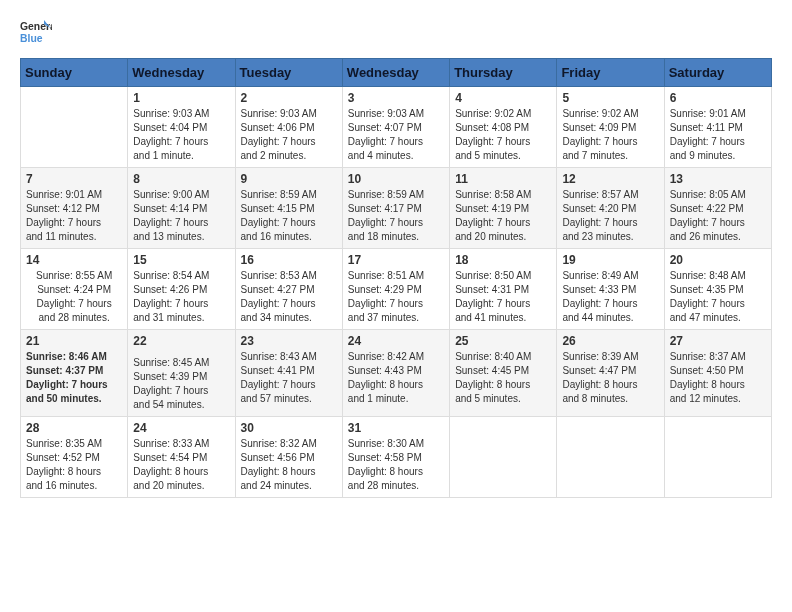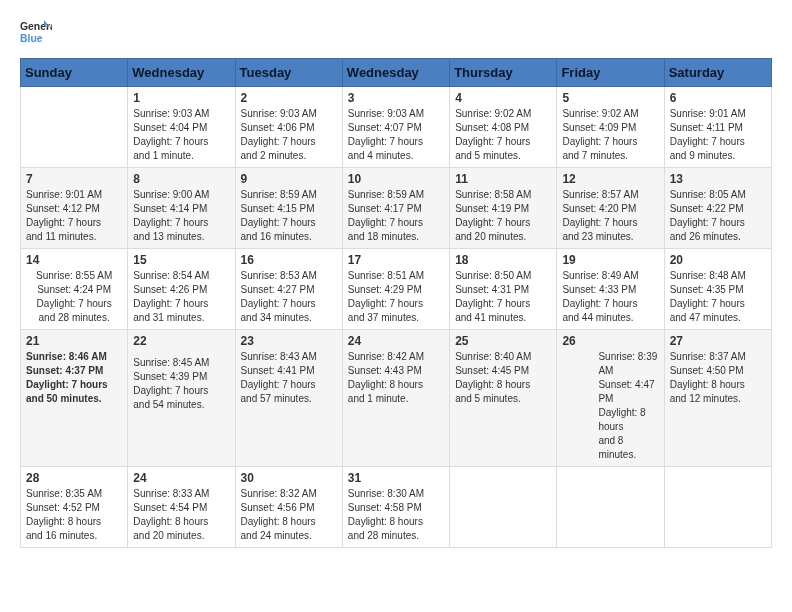--- a/index.html
+++ b/index.html
@@ -290,21 +290,21 @@
         </td>
         <td>
           <span class="day-number">25</span>
           <div class="day-info" style="white-space: pre-line;">Sunrise: 8:40 AM
 Sunset: 4:45 PM
 Daylight: 8 hours
 and 5 minutes.</div>
         </td>
         <td>
           <span class="day-number">26</span>
-          <div class="day-info" style="white-space: pre-line; margin-left: 36px;">Sunrise: 8:39 AM
+          <div class="day-info" style="white-space: pre-line;">Sunrise: 8:39 AM
 Sunset: 4:47 PM
 Daylight: 8 hours
 and 8 minutes.</div>
         </td>
         <td>
           <span class="day-number">27</span>
           <div class="day-info" style="white-space: pre-line;">Sunrise: 8:37 AM
 Sunset: 4:50 PM
 Daylight: 8 hours
 and 12 minutes.</div>

